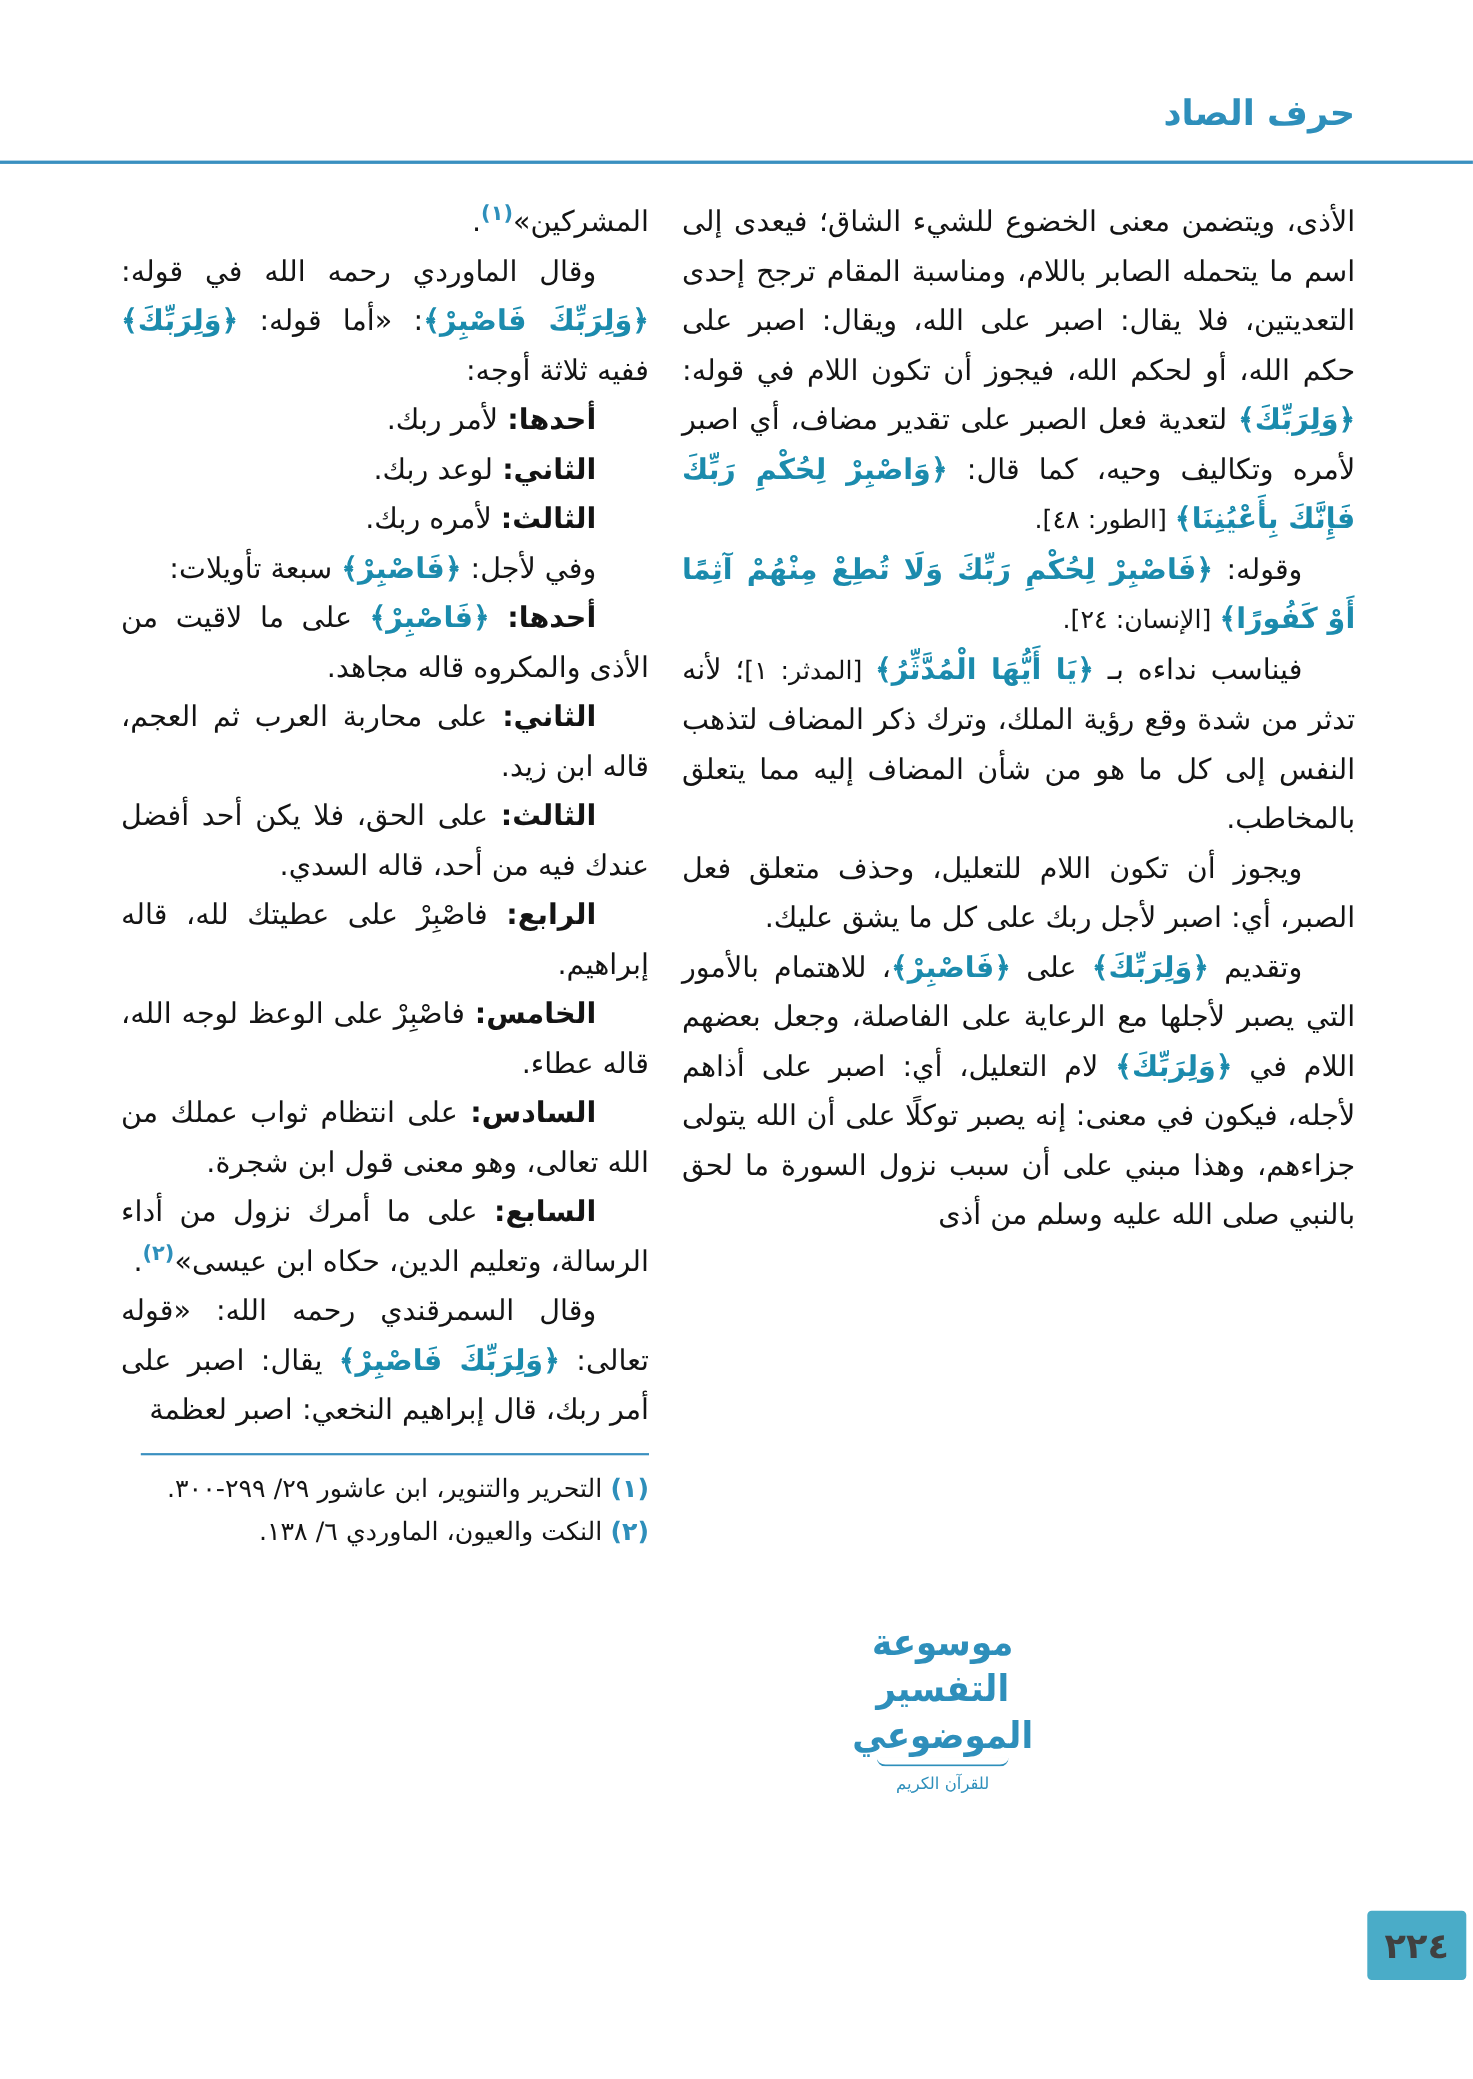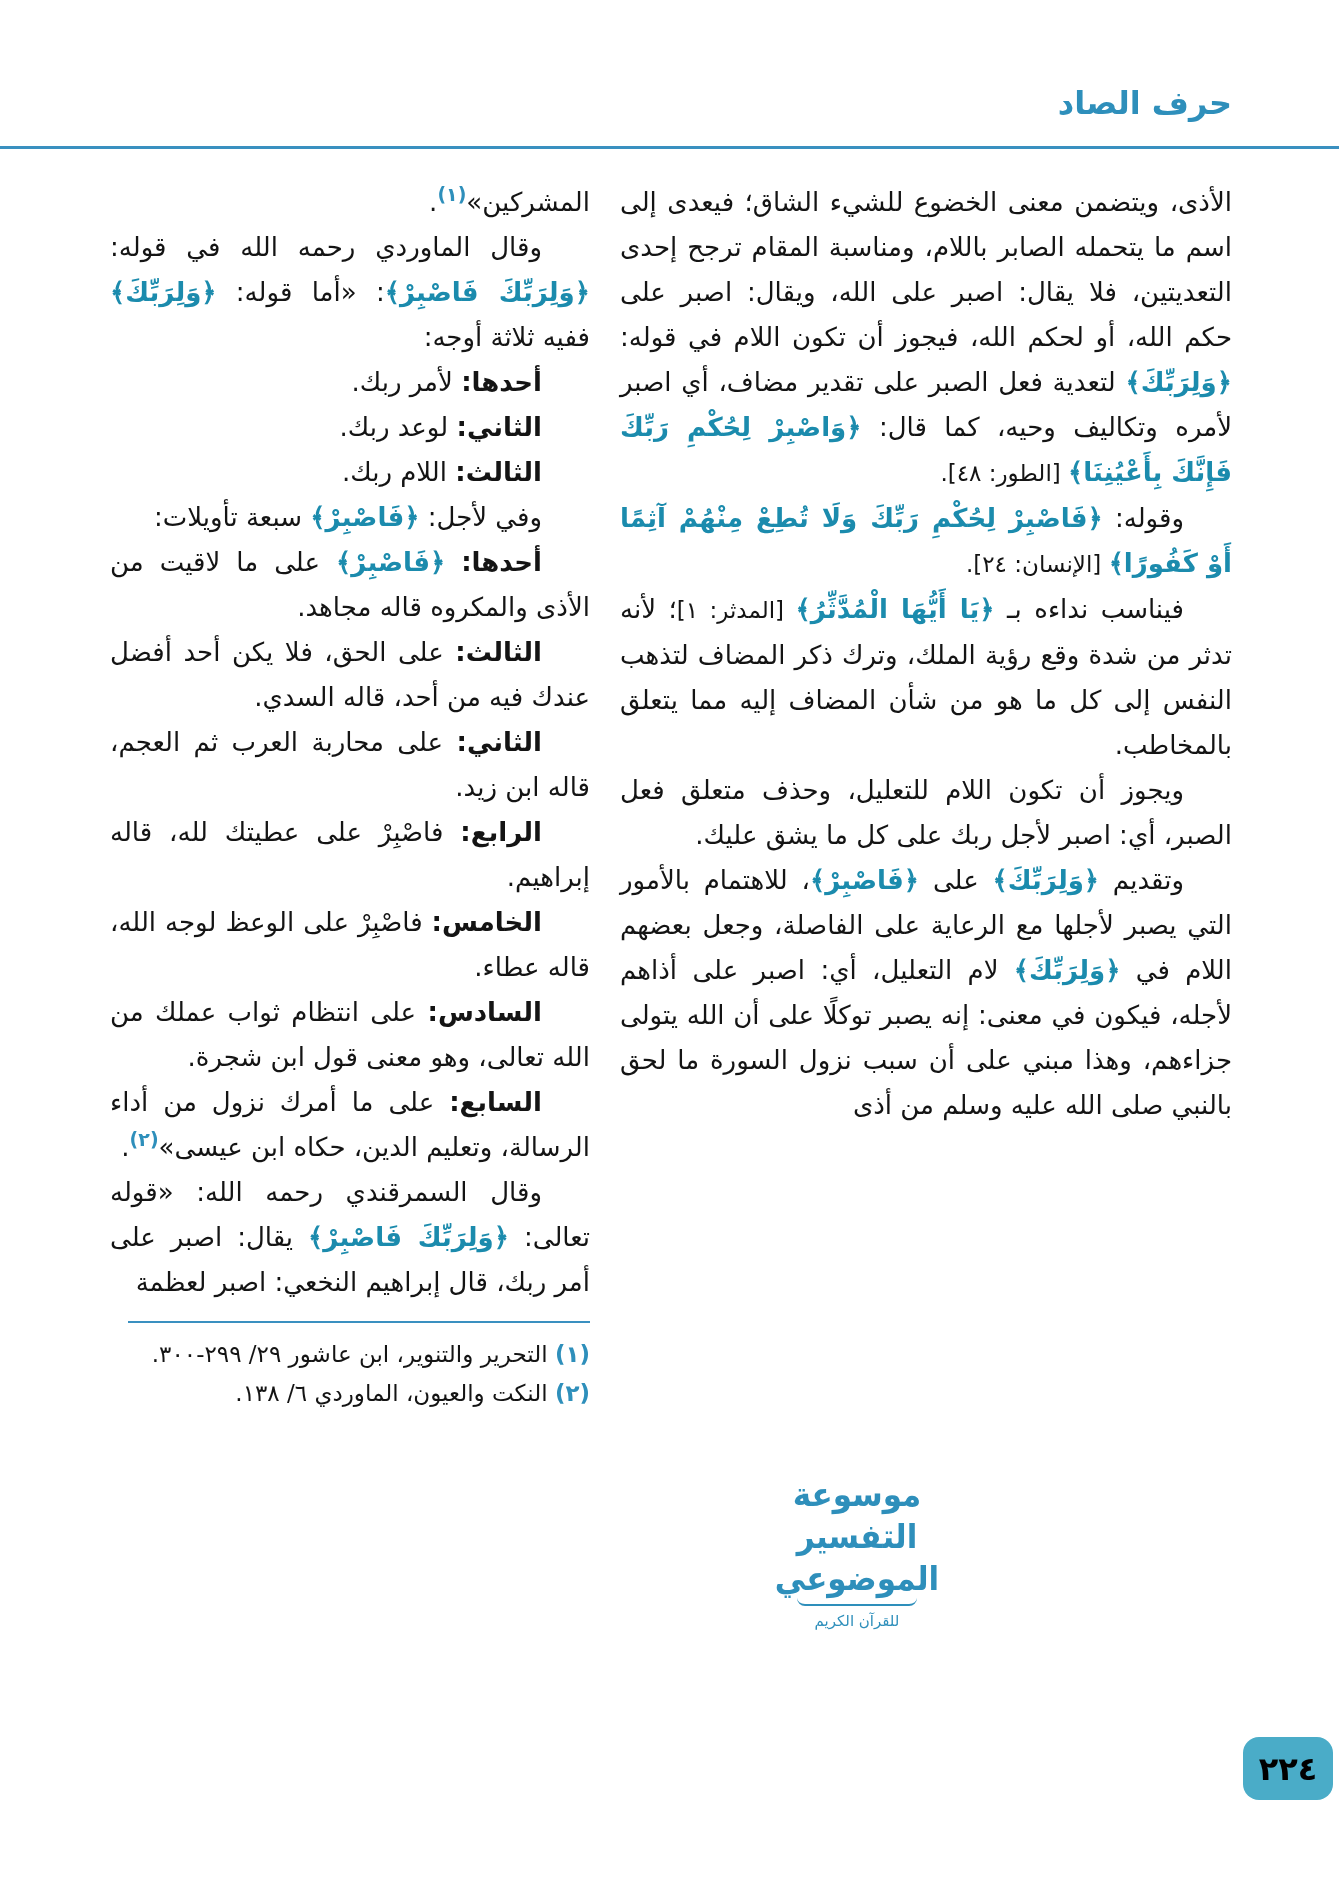--- a/index.html
+++ b/index.html
@@ -77,24 +77,24 @@
   }
   .emblem .flourish{
     margin:4px auto 0;width:120px;height:8px;
     border-bottom:2px solid var(--accent);
     border-radius:0 0 60px 60px;
   }
   .page-badge{
     position:absolute;top:1737px;right:6px;
     width:90px;height:63px;
     background:var(--badge);
-    color:#000000;
+    color:#404040;
     font-size:32px;font-weight:bold;
     display:flex;align-items:center;justify-content:center;
-    border-radius:16px;
+    border-radius:4px;
   }
 </style>
 </head>
 <body>
 
 <div class="page">
 
   <h1 class="header-title">حرف الصاد</h1>
 
   <div class="header-rule"></div>
@@ -108,25 +108,25 @@
         <p class="para indent"><span class="seg seg-text">ويجوز أن تكون اللام للتعليل، وحذف متعلق فعل الصبر، أي: اصبر لأجل ربك على كل ما يشق عليك.</span></p>
         <p class="para indent"><span class="seg seg-text">وتقديم </span><span class="seg seg-quran">﴿وَلِرَبِّكَ﴾</span><span class="seg seg-text"> على </span><span class="seg seg-quran">﴿فَاصْبِرْ﴾</span><span class="seg seg-text">، للاهتمام بالأمور التي يصبر لأجلها مع الرعاية على الفاصلة، وجعل بعضهم اللام في </span><span class="seg seg-quran">﴿وَلِرَبِّكَ﴾</span><span class="seg seg-text"> لام التعليل، أي: اصبر على أذاهم لأجله، فيكون في معنى: إنه يصبر توكلًا على أن الله يتولى جزاءهم، وهذا مبني على أن سبب نزول السورة ما لحق بالنبي صلى الله عليه وسلم من أذى</span></p>
       </section>
 
     <section class="col col-left">
       <div class="body-paras">
           <p class="para"><span class="seg seg-text">المشركين»</span><span class="seg seg-fnref">(١)</span><span class="seg seg-text">.</span></p>
           <p class="para indent"><span class="seg seg-text">وقال الماوردي رحمه الله في قوله: </span><span class="seg seg-quran">﴿وَلِرَبِّكَ فَاصْبِرْ﴾</span><span class="seg seg-text">: «أما قوله: </span><span class="seg seg-quran">﴿وَلِرَبِّكَ﴾</span><span class="seg seg-text"> ففيه ثلاثة أوجه:</span></p>
           <p class="para indent"><span class="seg seg-label">أحدها:</span><span class="seg seg-text"> لأمر ربك.</span></p>
           <p class="para indent"><span class="seg seg-label">الثاني:</span><span class="seg seg-text"> لوعد ربك.</span></p>
-          <p class="para indent"><span class="seg seg-label">الثالث:</span><span class="seg seg-text"> اللام ربك.</span></p>
+          <p class="para indent"><span class="seg seg-label">الثالث:</span><span class="seg seg-text"> لأمره ربك.</span></p>
           <p class="para indent"><span class="seg seg-text">وفي لأجل: </span><span class="seg seg-quran">﴿فَاصْبِرْ﴾</span><span class="seg seg-text"> سبعة تأويلات:</span></p>
           <p class="para indent"><span class="seg seg-label">أحدها:</span><span class="seg seg-text"> </span><span class="seg seg-quran">﴿فَاصْبِرْ﴾</span><span class="seg seg-text"> على ما لاقيت من الأذى والمكروه قاله مجاهد.</span></p>
+          <p class="para indent"><span class="seg seg-label">الثاني:</span><span class="seg seg-text"> على محاربة العرب ثم العجم، قاله ابن زيد.</span></p>
           <p class="para indent"><span class="seg seg-label">الثالث:</span><span class="seg seg-text"> على الحق، فلا يكن أحد أفضل عندك فيه من أحد، قاله السدي.</span></p>
-          <p class="para indent"><span class="seg seg-label">الثاني:</span><span class="seg seg-text"> على محاربة العرب ثم العجم، قاله ابن زيد.</span></p>
           <p class="para indent"><span class="seg seg-label">الرابع:</span><span class="seg seg-text"> فاصْبِرْ على عطيتك لله، قاله إبراهيم.</span></p>
           <p class="para indent"><span class="seg seg-label">الخامس:</span><span class="seg seg-text"> فاصْبِرْ على الوعظ لوجه الله، قاله عطاء.</span></p>
           <p class="para indent"><span class="seg seg-label">السادس:</span><span class="seg seg-text"> على انتظام ثواب عملك من الله تعالى، وهو معنى قول ابن شجرة.</span></p>
           <p class="para indent"><span class="seg seg-label">السابع:</span><span class="seg seg-text"> على ما أمرك نزول من أداء الرسالة، وتعليم الدين، حكاه ابن عيسى»</span><span class="seg seg-fnref">(٢)</span><span class="seg seg-text">.</span></p>
           <p class="para indent"><span class="seg seg-text">وقال السمرقندي رحمه الله: «قوله تعالى: </span><span class="seg seg-quran">﴿وَلِرَبِّكَ فَاصْبِرْ﴾</span><span class="seg seg-text"> يقال: اصبر على أمر ربك، قال إبراهيم النخعي: اصبر لعظمة</span></p>
         </div>
       <div class="footnote-sep"></div>
       <div class="footnotes">
           <p class="para footnote"><span class="seg seg-fnnum">(١)</span><span class="seg seg-text"> التحرير والتنوير، ابن عاشور ٢٩/ ٢٩٩-٣٠٠.</span></p>
           <p class="para footnote"><span class="seg seg-fnnum">(٢)</span><span class="seg seg-text"> النكت والعيون، الماوردي ٦/ ١٣٨.</span></p>

